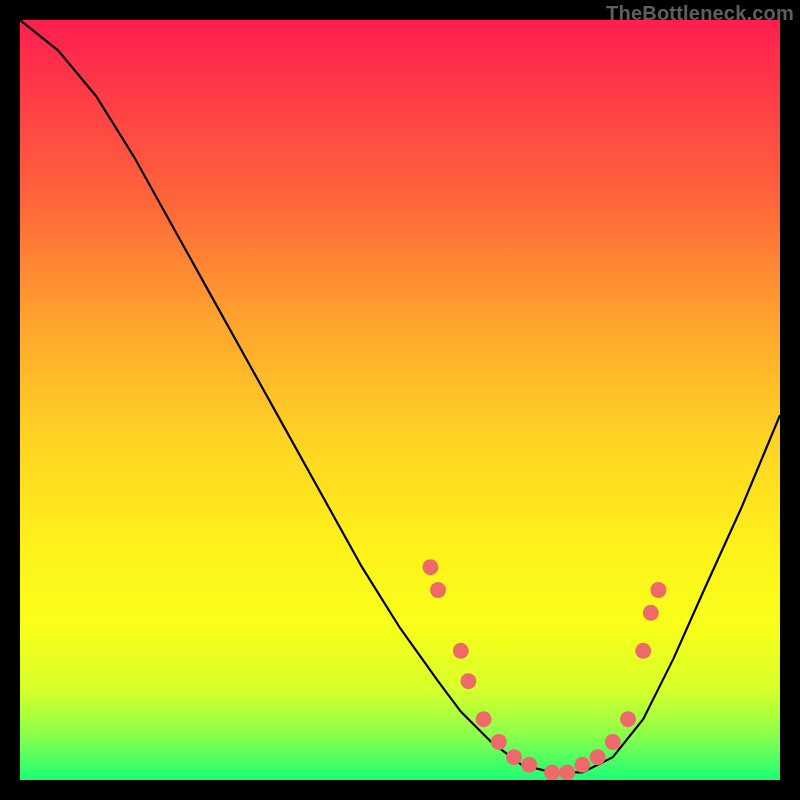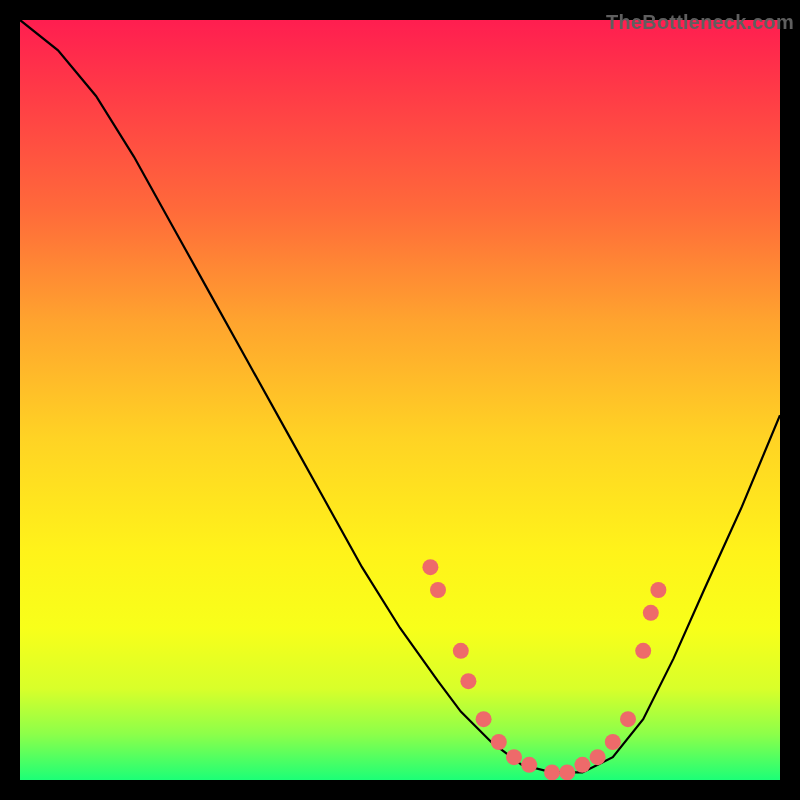--- a/index.html
+++ b/index.html
@@ -21,21 +21,21 @@
       #ffa52e 40%,
       #ffd324 55%,
       #fff31a 70%,
       #f8ff1a 80%,
       #d8ff2a 88%,
       #8cff4a 94%,
       #1cff77 100%);
   }
   .watermark {
     position: absolute;
-    top: 11px; right: 6px;
+    top: 2px; right: 6px;
     font-family: Arial, Helvetica, sans-serif;
     font-size: 20px;
     font-weight: bold;
     color: #5f5f5f;
     letter-spacing: 0.2px;
     user-select: none;
   }
   svg.curve {
     position: absolute;
     left: 0; top: 0;

